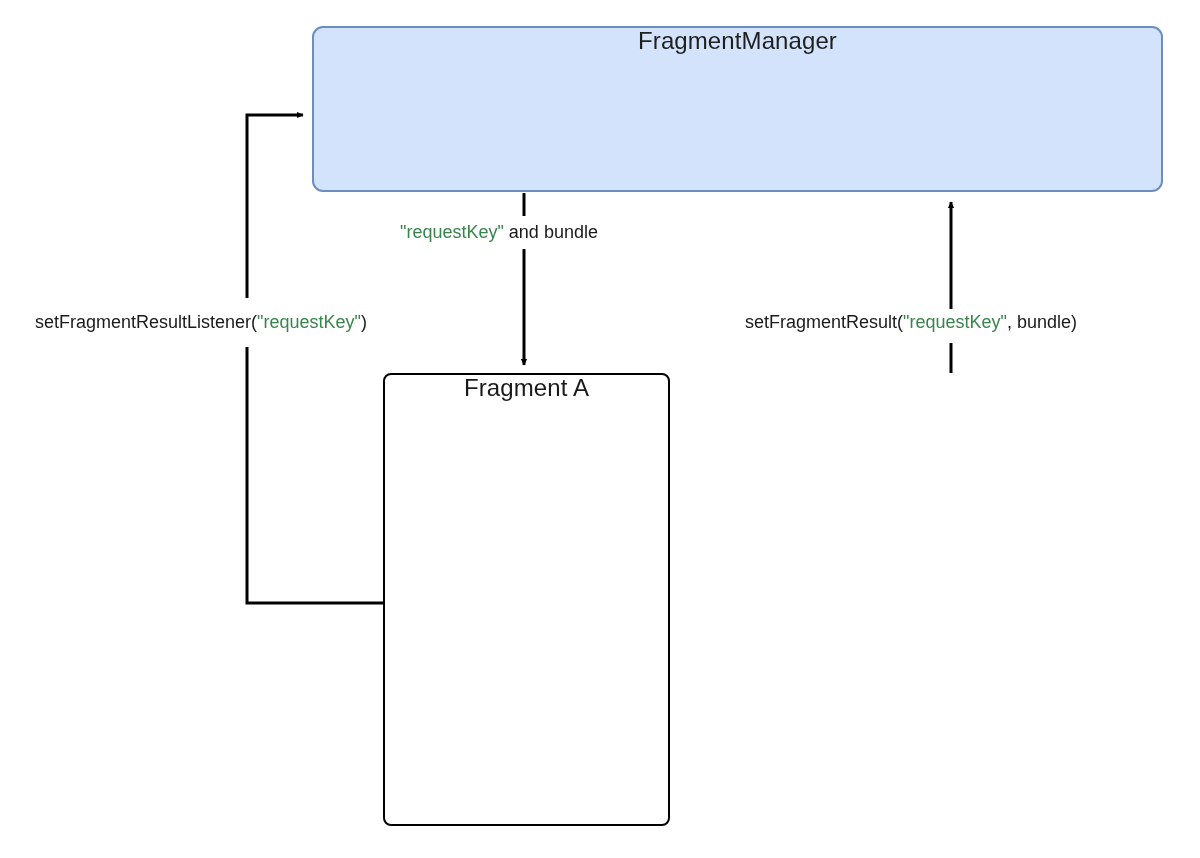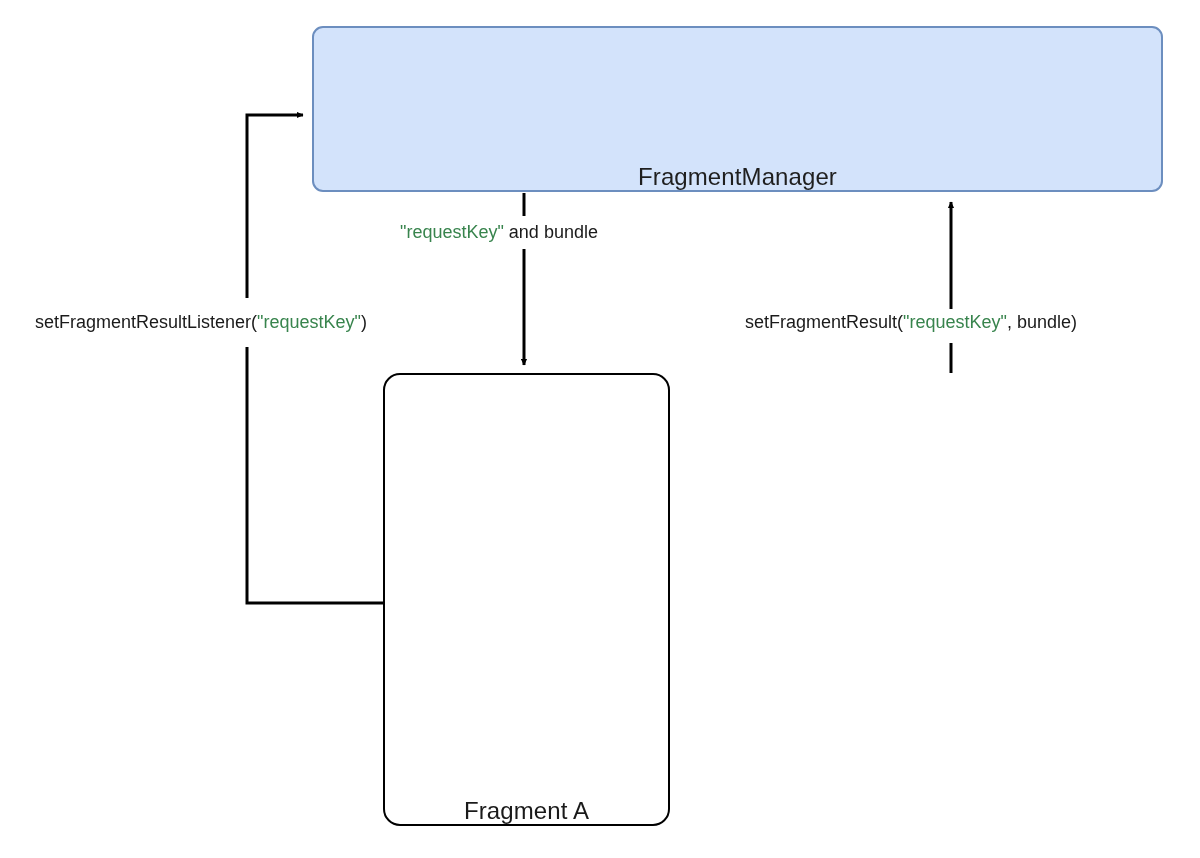--- a/index.html
+++ b/index.html
@@ -24,37 +24,37 @@
     left: 0;
     top: 0;
     width: 1200px;
     height: 858px;
   }
   
   .node {
     position: absolute;
     box-sizing: border-box;
     display: flex;
-    align-items: flex-end;
+    align-items: flex-start;
     justify-content: center;
     text-align: center;
   }
   .node-manager {
     left: 312px;
     top: 26px;
     width: 851px;
     height: 166px;
     background: #d3e3fb;
     border: 2px solid #6c8ebf;
     border-radius: 11px;
   }
   .node-fragment {
     background: #ffffff;
     border: 2.5px solid #000000;
-    border-radius: 17px;
+    border-radius: 8px;
   }
   .node-fragment-a {
     left: 383px;
     top: 373px;
     width: 287px;
     height: 453px;
   }
   .node-fragment-b {
     left: 808px;
     top: 373px;

